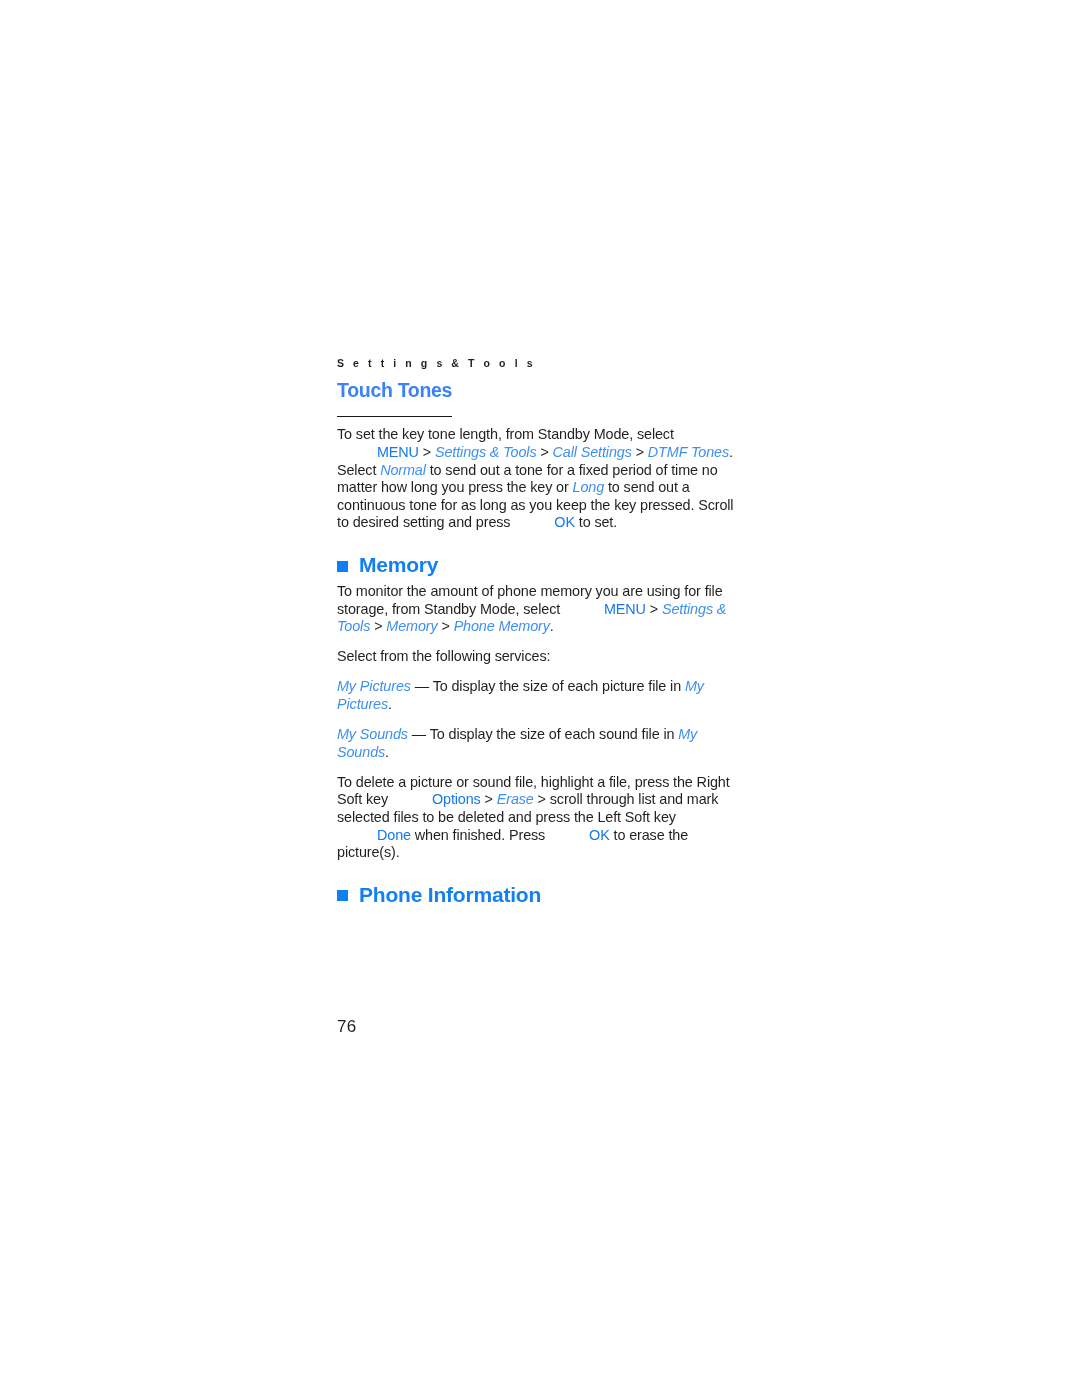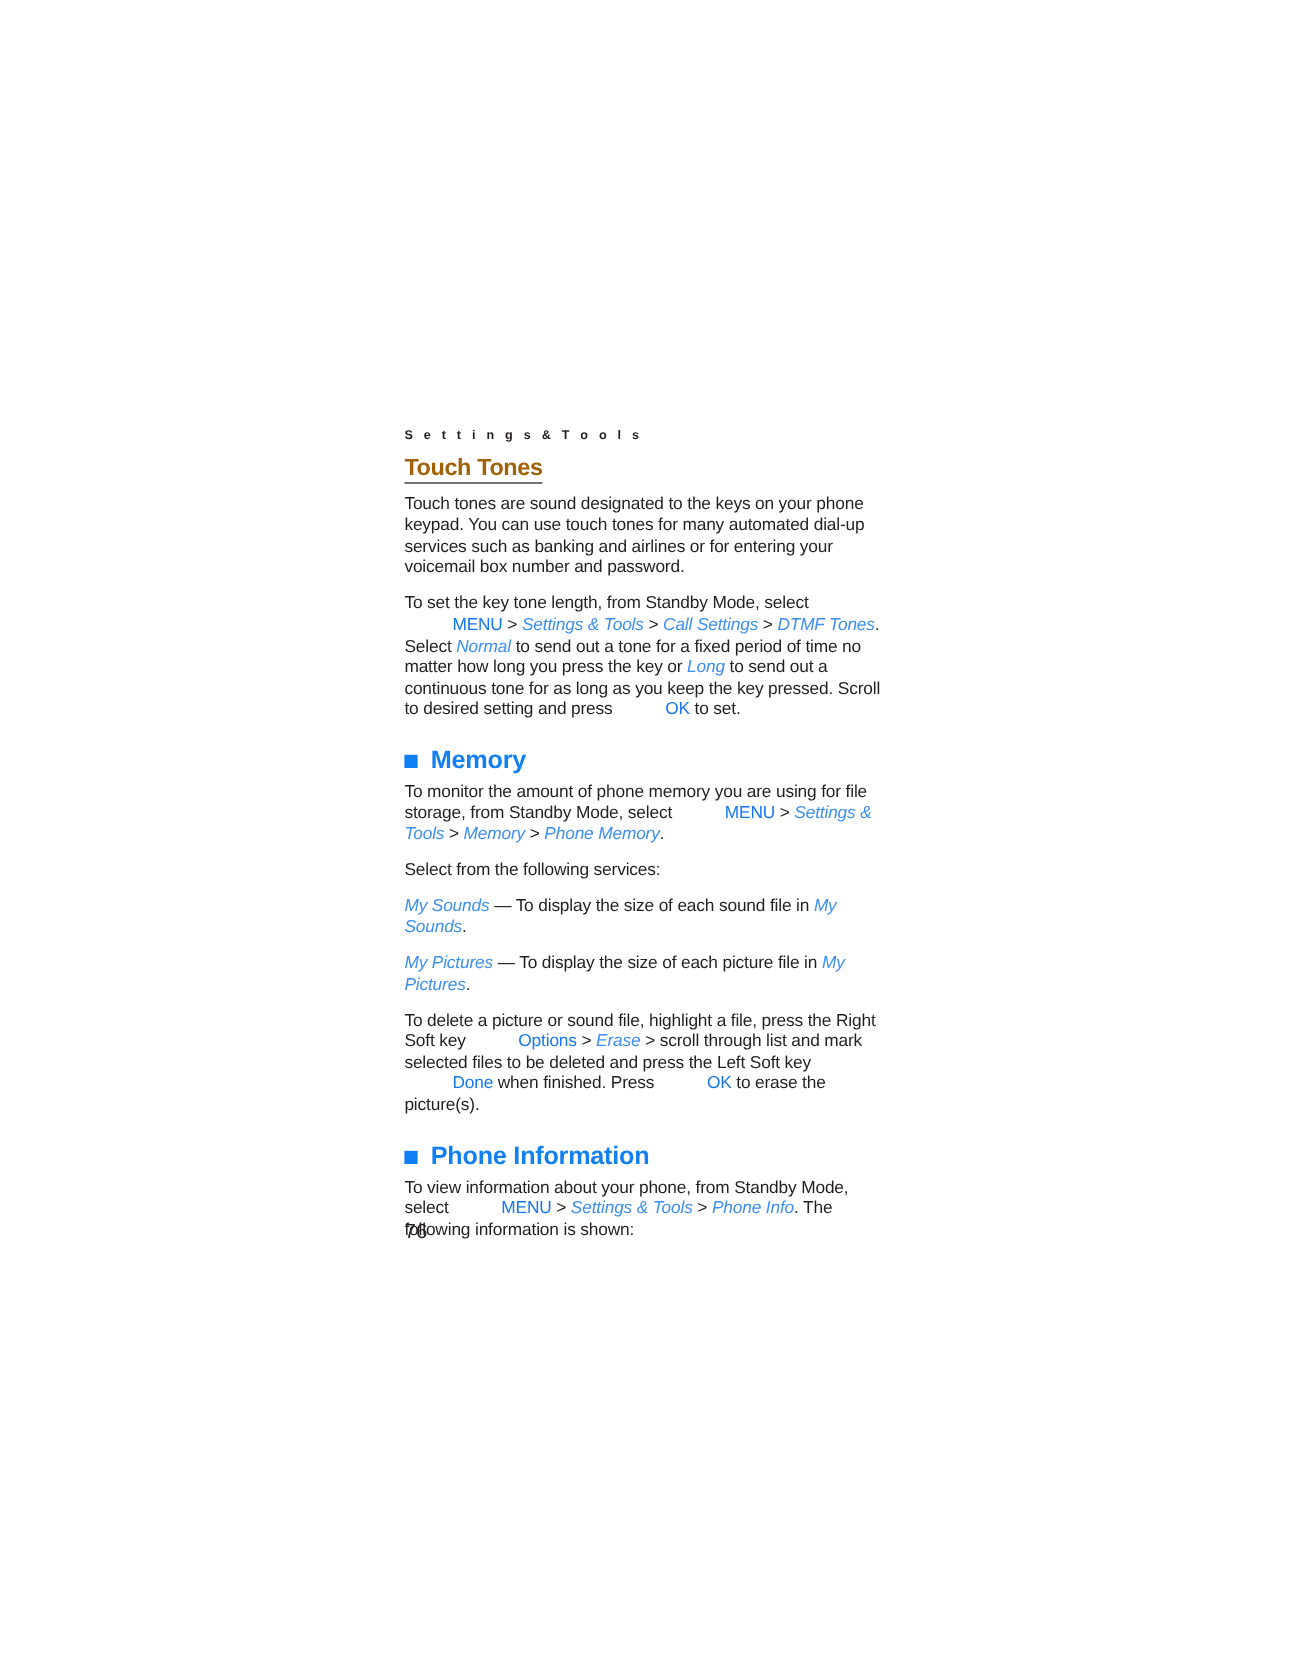--- a/index.html
+++ b/index.html
@@ -41,24 +41,24 @@
     color: #231f20;
     margin: 0 0 11px 0;
     white-space: nowrap;
   }
 
   
   .sub-heading {
     font-family: "Liberation Sans", sans-serif;
     font-size: 19.5px;
     font-weight: 600;
-    color: #a16207;
+    color: #3b82f6;
     letter-spacing: -0.3px;
     margin: 0 0 9px 0;
-    padding-bottom: 1px;
+    padding-bottom: 15px;
     display: inline-block;
     border-bottom: 1.6px solid #171717;
     line-height: 1.1;
   }
 
   
   .section-heading {
     display: flex;
     align-items: center;
     margin: 22px 0 7px 0;
@@ -123,23 +123,20 @@
 
 <div class="page">
 
   <div class="content-col">
 
     <div class="running-head">S e t t i n g s   &amp;   T o o l s</div>
 
     <div>
       <div class="sub-heading">Touch Tones</div>
 
-      <p class="body">
-        <span>Touch tones are sound designated to the keys on your phone keypad. You can use touch tones for many automated dial-up services such as banking and airlines or for entering your voicemail box number and password.</span>
-      </p>
 
       <p class="body">
         <span>To set the key tone length, from Standby Mode, select </span><span class="ui">MENU</span><span class="sep"> &gt; </span><span class="menuitem">Settings &amp; Tools</span><span class="sep"> &gt; </span><span class="menuitem">Call Settings</span><span class="sep"> &gt; </span><span class="menuitem">DTMF Tones</span><span>. Select </span><span class="menuitem">Normal</span><span> to send out a tone for a fixed period of time no matter how long you press the key or </span><span class="menuitem">Long</span><span> to send out a continuous tone for as long as you keep the key pressed. Scroll to desired setting and press </span><span class="ui">OK</span><span> to set.</span>
       </p>
     </div>
 
     <div>
       <div class="section-heading">
         <span class="bullet-square"></span>
         <span class="section-heading-text">Memory</span>
@@ -148,41 +145,38 @@
       <p class="body">
         <span>To monitor the amount of phone memory you are using for file storage, from Standby Mode, select </span><span class="ui">MENU</span><span class="sep"> &gt; </span><span class="menuitem">Settings &amp; Tools</span><span class="sep"> &gt; </span><span class="menuitem">Memory</span><span class="sep"> &gt; </span><span class="menuitem">Phone Memory</span><span>.</span>
       </p>
 
       <p class="body">
         <span>Select from the following services:</span>
       </p>
 
 
       <p class="body">
-        <span class="menuitem">My Sounds</span><span> — To display the size of each sound file in </span><span class="menuitem">My Sounds</span><span>.</span>
+        <span class="menuitem">My Pictures</span><span> — To display the size of each picture file in </span><span class="menuitem">My Pictures</span><span>.</span>
       </p>
 
       <p class="body">
-        <span class="menuitem">My Pictures</span><span> — To display the size of each picture file in </span><span class="menuitem">My Pictures</span><span>.</span>
+        <span class="menuitem">My Sounds</span><span> — To display the size of each sound file in </span><span class="menuitem">My Sounds</span><span>.</span>
       </p>
 
       <p class="body">
         <span>To delete a picture or sound file, highlight a file, press the Right Soft key </span><span class="ui">Options</span><span class="sep"> &gt; </span><span class="menuitem">Erase</span><span> &gt; scroll through list and mark selected files to be deleted and press the Left Soft key </span><span class="ui">Done</span><span> when finished. Press </span><span class="ui">OK</span><span> to erase the picture(s).</span>
       </p>
     </div>
 
     <div>
       <div class="section-heading">
         <span class="bullet-square"></span>
         <span class="section-heading-text">Phone Information</span>
       </div>
 
-      <p class="body">
-        <span>To view information about your phone, from Standby Mode, select </span><span class="ui">MENU</span><span class="sep"> &gt; </span><span class="menuitem">Settings &amp; Tools</span><span class="sep"> &gt; </span><span class="menuitem">Phone Info</span><span>. The following information is shown:</span>
-      </p>
 
     </div>
 
   </div>
 
   <div class="folio">76</div>
 
 </div>
 
 </body></html>

